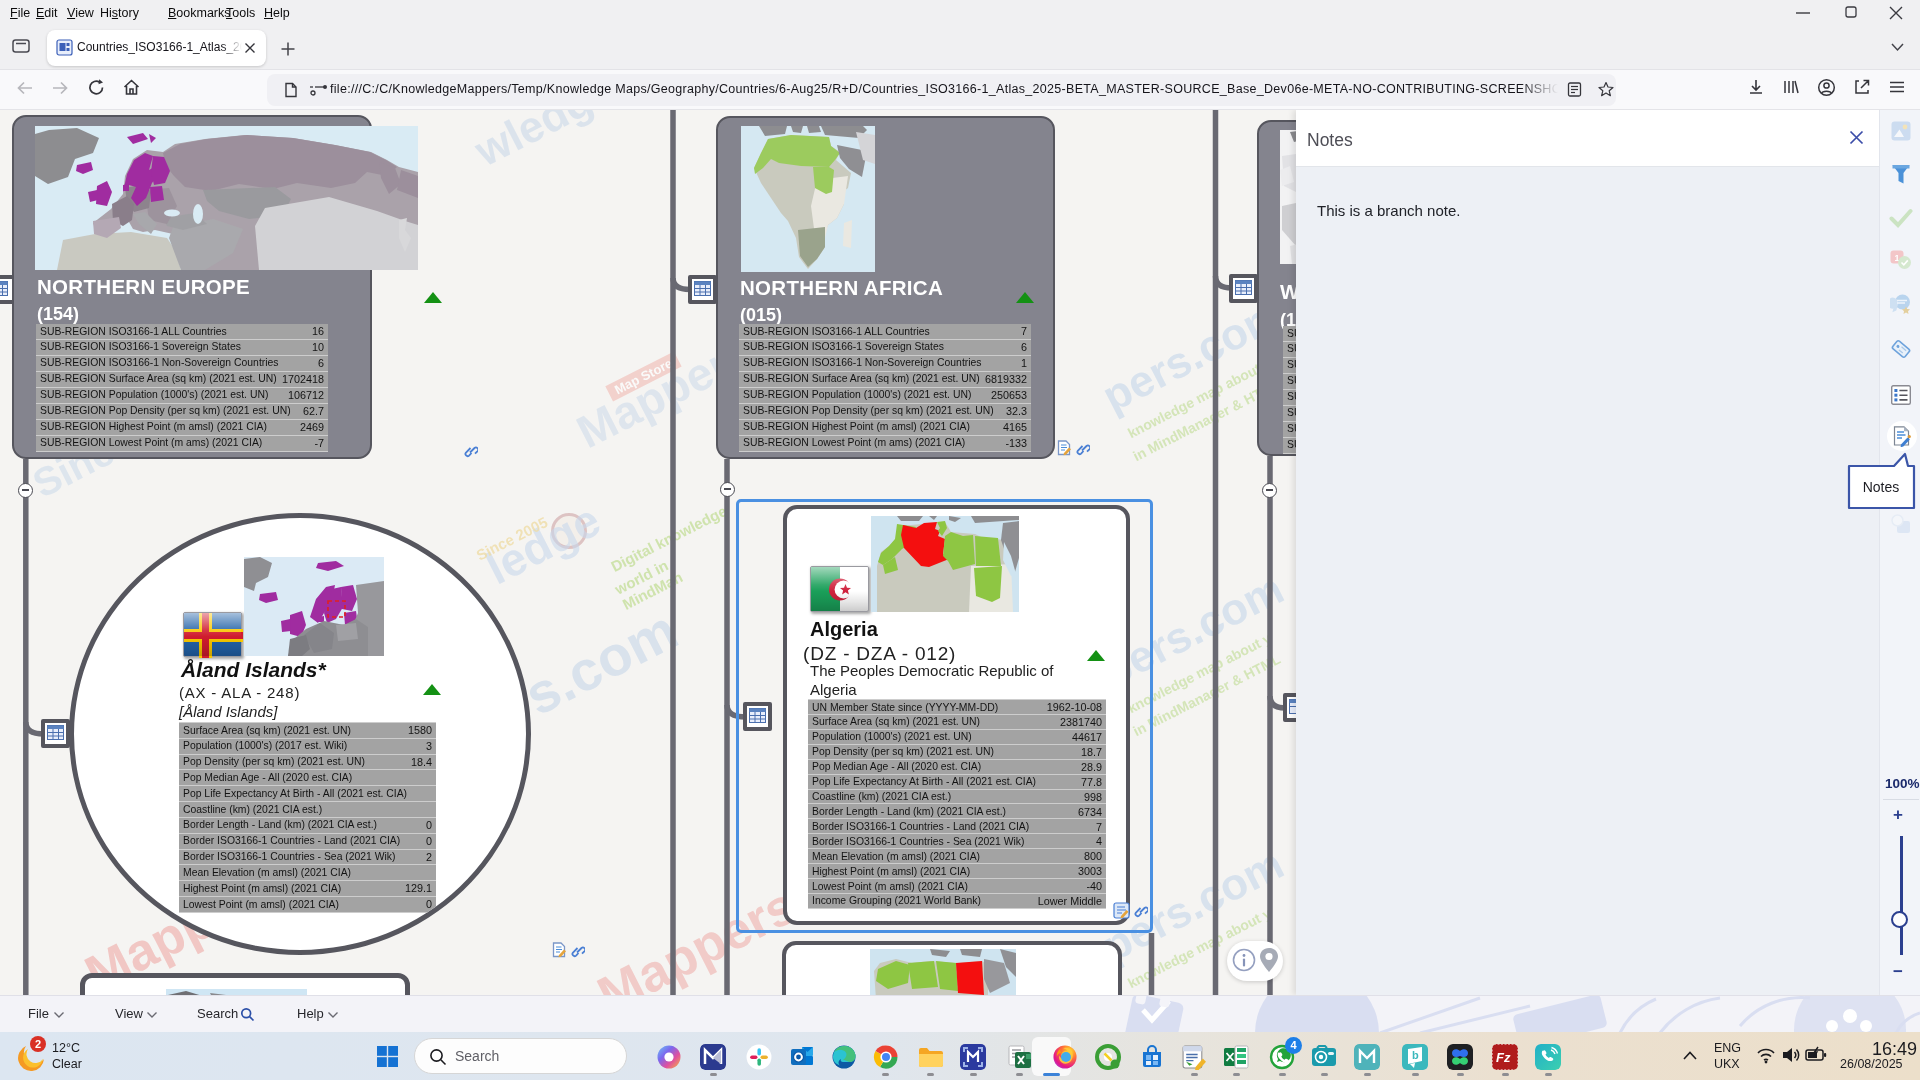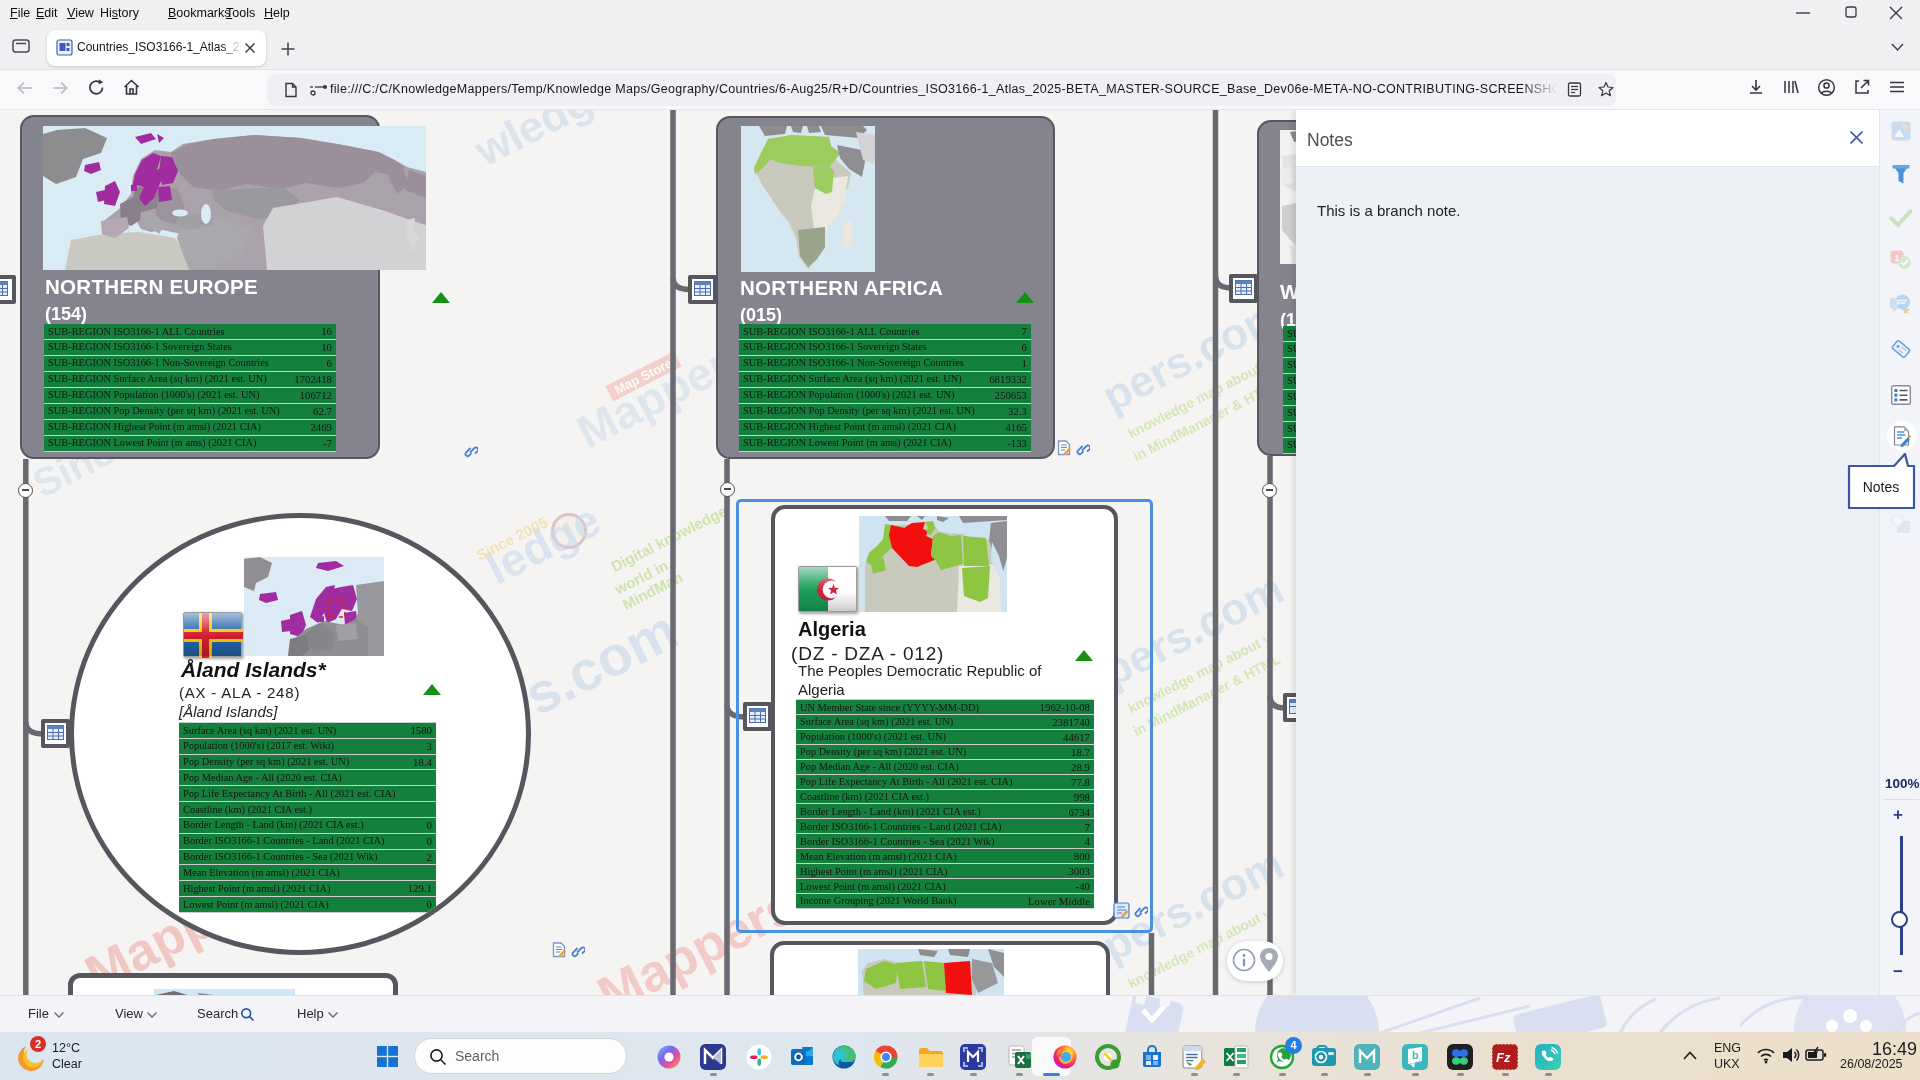--- a/index.html
+++ b/index.html
@@ -10,24 +10,24 @@
   #menubar { left:0; top:0; width:1920px; height:28px; background:#f0f0f2; font-size:12.5px; color:#0c0c0d; }
   #menubar span.mi { position:absolute; top:6px; }
   #tabbar { left:0; top:28px; width:1920px; height:42px; background:#f0f0f2; border-bottom:1px solid #e3e3e7; }
   #toolbar { left:0; top:70px; width:1920px; height:40px; background:#f9f9fb; border-bottom:1px solid #e4e4e8; }
   #tab { position:absolute; left:47px; top:2px; width:219px; height:36px; background:#fff; border-radius:8px; box-shadow:0 1px 3px rgba(0,0,0,.18); }
   #urlbar { position:absolute; left:267px; top:4px; width:1349px; height:32px; background:#f0f0f4; border-radius:8px; }
   .tbtn { position:absolute; top:8px; color:#43434a; }
   
   #canvas { left:0; top:110px; width:1920px; height:885px; background:#f5f4f2; overflow:hidden; }
   .card { position:absolute; background:#84848e; border:2.5px solid #56565e; border-radius:14px; }
-  .wcard { position:absolute; background:#ffffff; border:4px solid #56565e; border-radius:14px; }
+  .wcard { position:absolute; background:#ffffff; border:4px solid #56565e; border-radius:14px;margin-left:12px; }
   .ctitle { position:absolute; color:#fff; font-weight:bold; font-size:20.5px; letter-spacing:.3px; }
   .csub { position:absolute; color:#fff; font-size:18px;font-weight:bold; }
-  .tbl { position:absolute; background:#15803d;font-family:Liberation Serif, serif; }
+  .tbl { position:absolute; background:#a3a3a3; }
   .tbl.bt { border-top:1px solid #cdcdcd; }
   .tbl .row { position:relative; height:15.94px; border-bottom:1px solid #cdcdcd; }
   .tbl .row .l { position:absolute; left:4px; top:1.5px; font-size:10.4px; white-space:nowrap; color:#141414; }
   .tbl .row .v { position:absolute; right:4px; top:1.2px; font-size:10.8px; color:#141414; }
   .tbl.r12 .row { height:15.83px; }
   .tbl.r15 .row { height:14.93px; }
   .tri { position:absolute; width:0; height:0; border-left:9px solid transparent; border-right:9px solid transparent; border-bottom:11px solid #149114; }
   .nbox { position:absolute; width:29px; height:29px; background:#fff; border:4px solid #56565e; border-radius:2px; }
   .minus { position:absolute; width:15px; height:15px; background:#fff; border:1.6px solid #4a4a52; border-radius:50%; }
   .minus:before { content:""; position:absolute; left:3px; right:3px; top:5.4px; height:1.6px; background:#4a4a52; }
@@ -241,21 +241,21 @@
         <rect x="0.5" y="0.5" width="16" height="14" fill="#e8eefb" stroke="#4a6fae"></rect>
         <rect x="0.5" y="0.5" width="16" height="3.5" fill="#5b83c0"></rect>
         <line x1="0.5" y1="7.5" x2="16.5" y2="7.5" stroke="#4a6fae"></line>
       </svg>
     <div class="minus" style="left:18px;top:373px"></div>
     <div class="minus" style="left:719.5px;top:372px"></div>
     <div class="minus" style="left:1262px;top:373px"></div>
   </div>
   <div id="cards">
 
-  <div class="card" style="left:20px;top:5px;width:360px;height:344px">
+  <div class="card" style="left:12px;top:5px;width:360px;height:344px">
     <svg class="abs" style="left:20.5px;top:8.5px" width="383" height="144" viewBox="0 0 383 144">
       <rect width="383" height="144" fill="#d9ebf4"></rect>
 
       <path d="M0,50 L0,8 L14,4 L42,2 L64,12 L58,27 L40,33 L33,51 L13,58 Z" fill="#8d8d90"></path>
 
       <path d="M88,68 L90,50 L98,33 L112,24 L128,26 L140,18 L170,13 L210,9 L258,12 L300,19 L336,26 L352,34 L364,41 L383,46 L383,144 L150,144 L148,120 L138,108 L120,104 L108,106 L98,103 L94,96 L80,95 L62,108 L58,97 L76,83 Z" fill="#aaa2aa"></path>
 
       <path d="M28,114 L60,108 L96,106 L132,112 L140,124 L146,144 L22,144 Z" fill="#c9c9c1"></path>
 
       <path d="M128,27 L145,18 L172,13 L212,9 L258,12 L300,19 L335,26 L351,34 L362,41 L352,50 L332,46 L320,57 L296,62 L262,57 L238,63 L204,58 L176,65 L150,61 L139,50 L131,40 Z" fill="#9c8f9c"></path>

